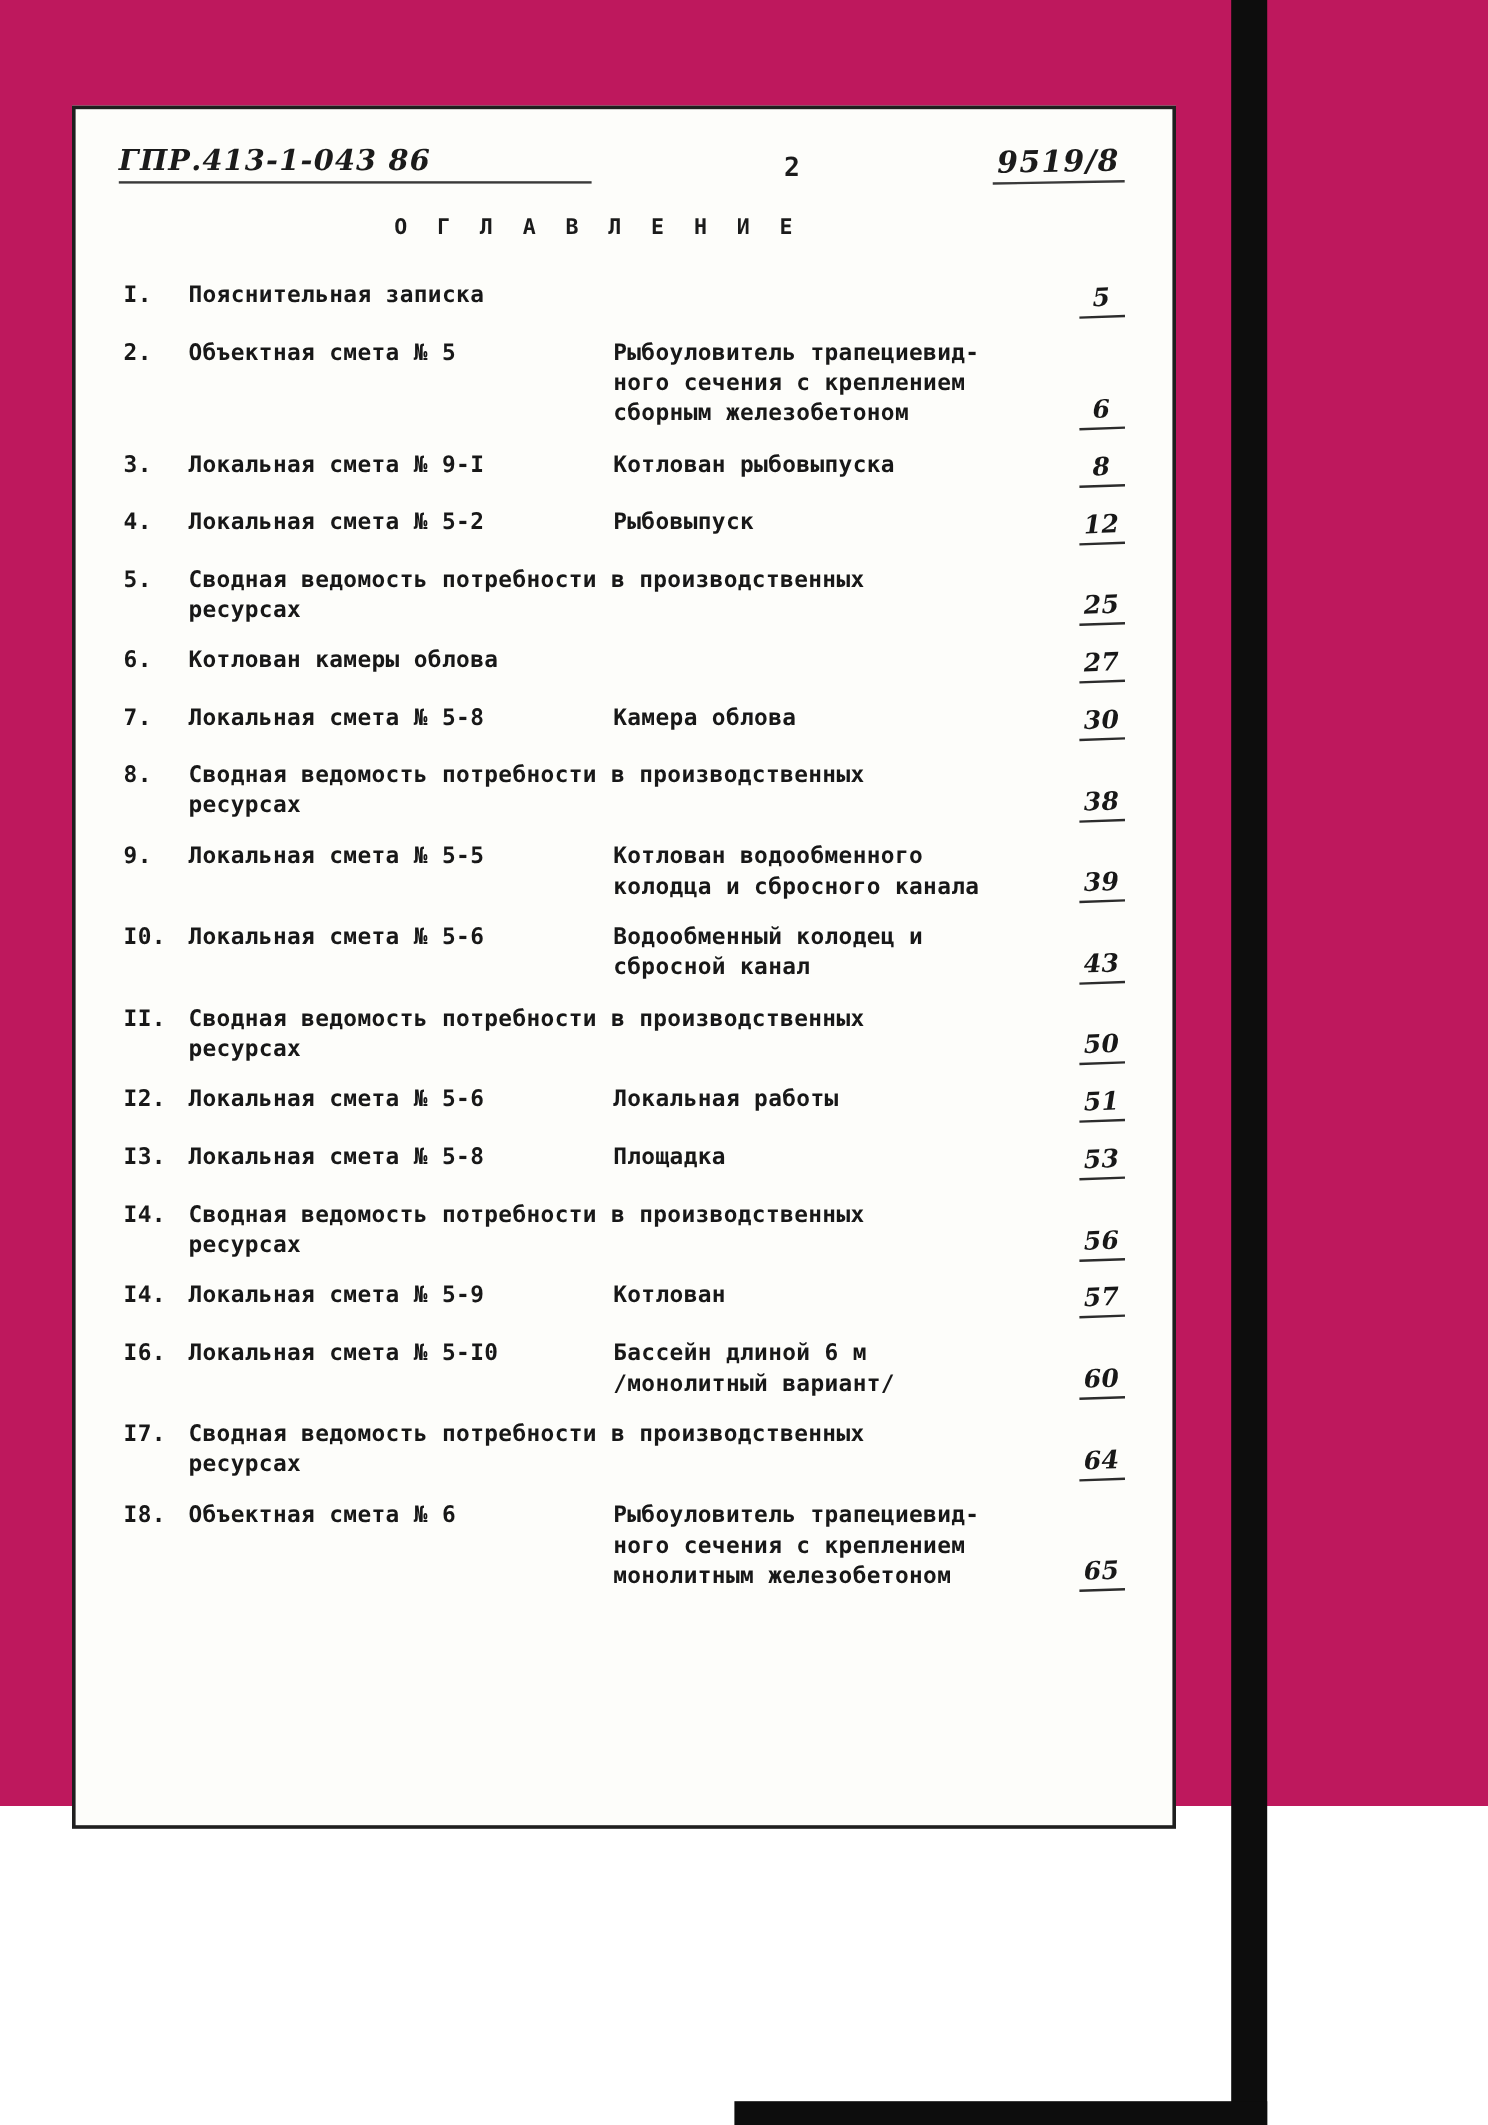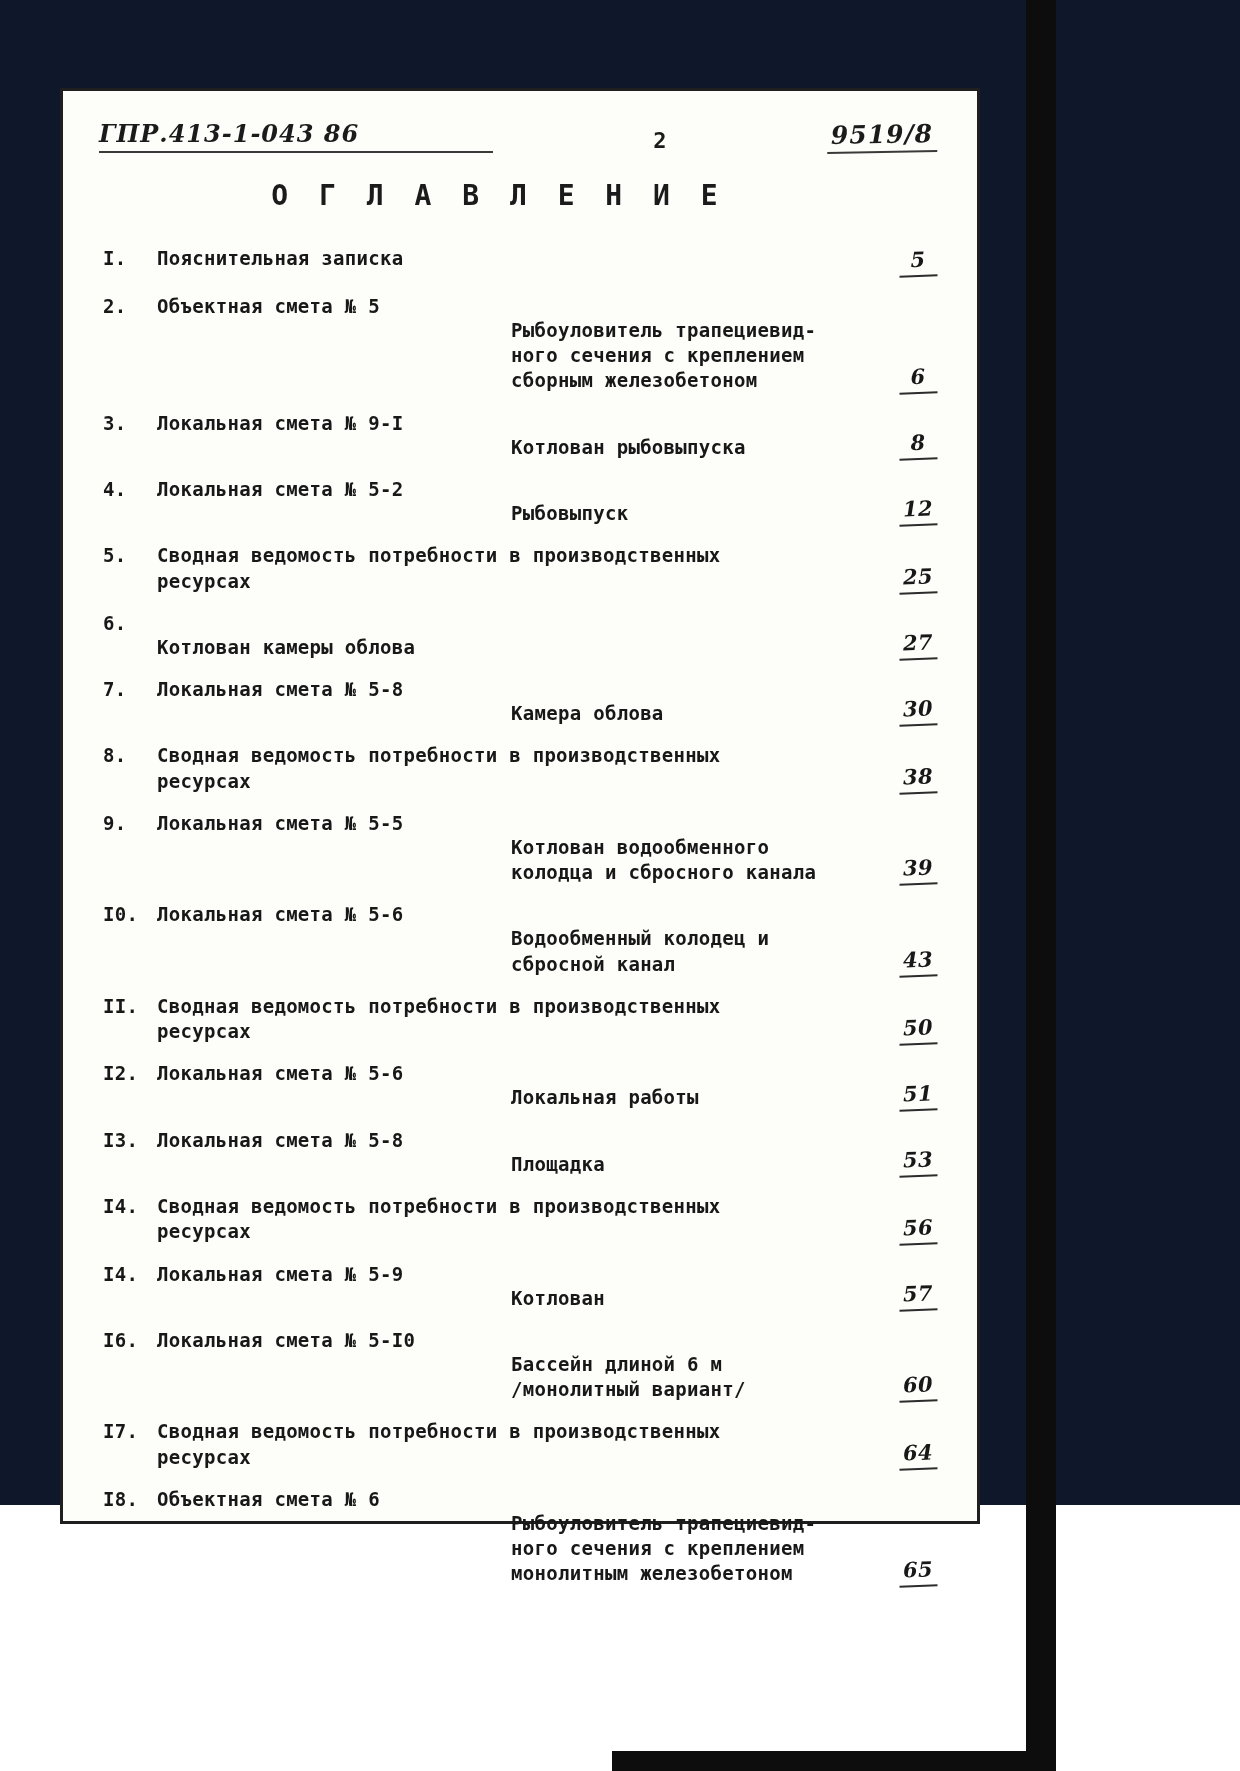--- a/index.html
+++ b/index.html
@@ -4,21 +4,21 @@
 <style>
   * { box-sizing: border-box; }
   html, body {
     margin: 0; padding: 0;
     width: 1240px; height: 1771px;
     background: #ffffff;
     font-family: "DejaVu Sans Mono", monospace;
     color: #1b1b1b;
     overflow: hidden;
   }
-  .stage { position: relative; width: 1240px; height: 1505px; background: #0f172a; }
+  .stage { position: relative; width: 1240px; height: 1505px; background: #be185d; }
 
   
   .scan-bar-right {
     position: absolute; left: 1026px; top: 0; width: 30px; height: 1771px;
     background: #0d0d0d;
   }
   .scan-bar-bottom {
     position: absolute; left: 612px; top: 1751px; width: 444px; height: 20px;
     background: #0d0d0d;
   }
@@ -54,40 +54,40 @@
     font-style: italic; font-weight: 700;
     font-size: 25px; letter-spacing: 1px;
     border-bottom: 2px solid #3a3a3a;
     padding: 0 4px 2px;
     transform: rotate(-1deg);
   }
 
   
   .toc-title {
     text-align: center;
-    font-size: 28px; font-weight: 700;
+    font-size: 18px; font-weight: 700;
     letter-spacing: 7px;
     margin: 12px 40px 34px 0;
   }
 
   
   .toc { }
   .toc-row {
     display: grid;
     grid-template-columns: 58px 354px 1fr 82px;
     margin-bottom: 17px;
     font-size: 19px; font-weight: 700;
     line-height: 1.33;
     letter-spacing: 0.3px;
     color: #181818;
   }
   .toc-row .num { padding-left: 4px; }
   .toc-row .title { white-space: pre-line; }
   .toc-row.wide .title { grid-column: 2 / 4; }
-  .toc-row .desc { white-space: pre-line; margin-top: 24px; }
+  .toc-row .desc { white-space: pre-line; }
   .toc-row .pagecell {
     grid-column: 4;
     align-self: end;
     text-align: right;
   }
   .page-no {
     display: inline-block;
     min-width: 38px; text-align: center;
     font-family: "DejaVu Serif", serif;
     font-style: italic; font-weight: 700;

